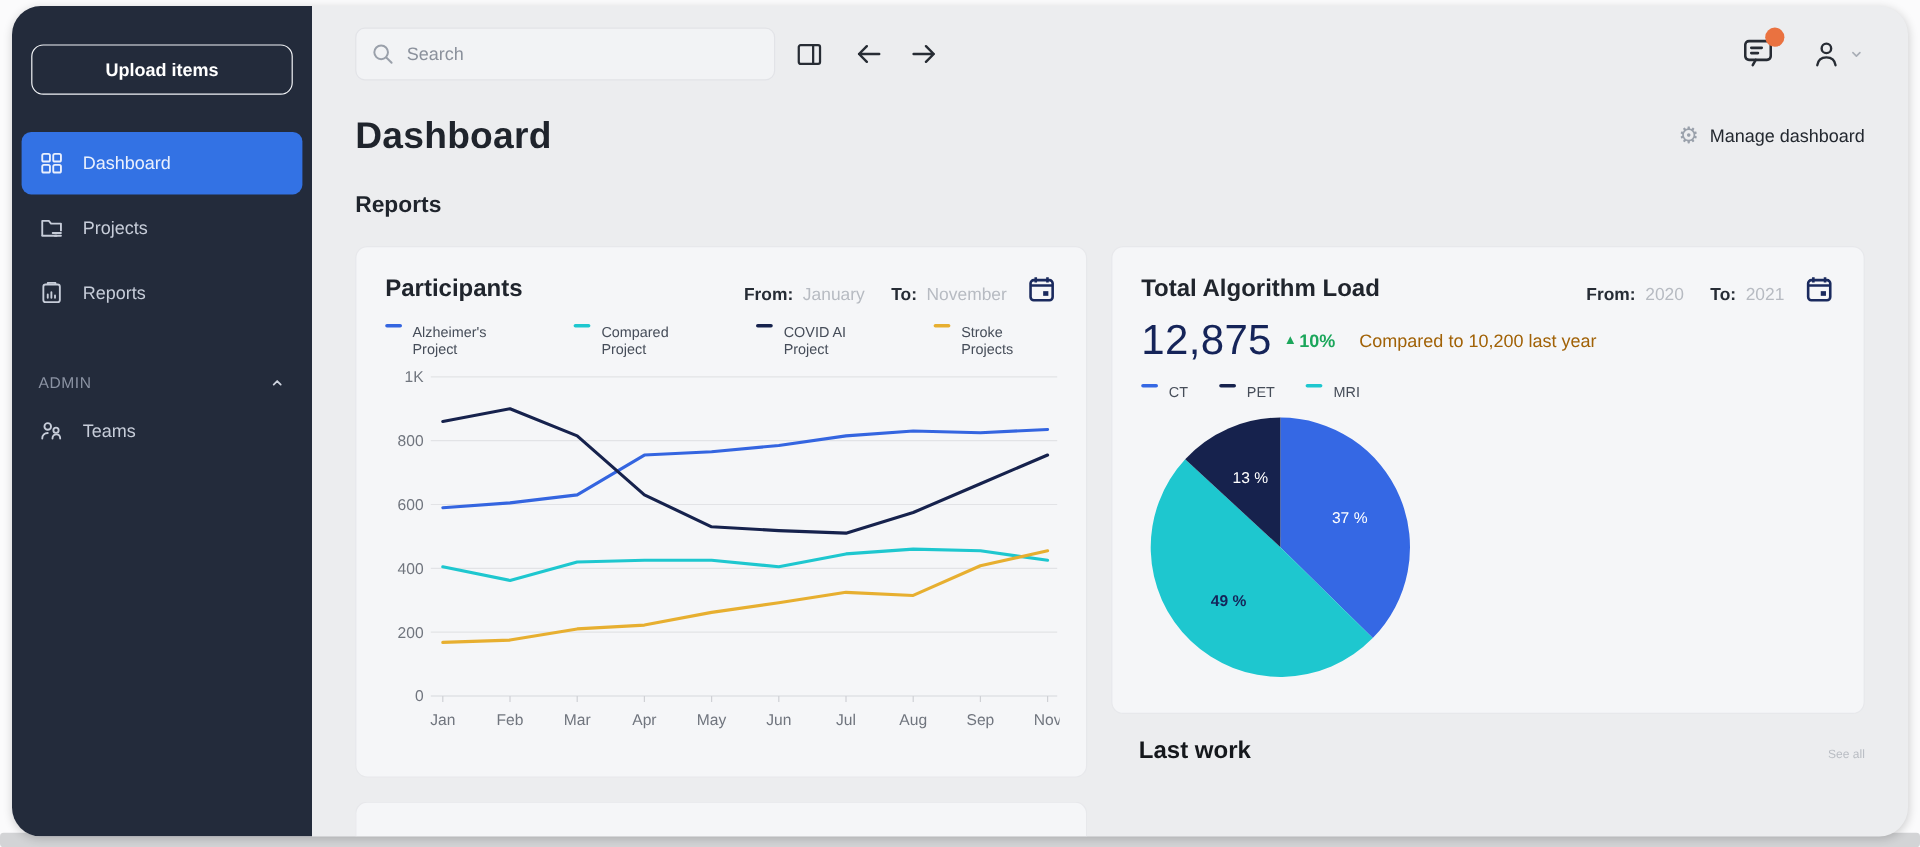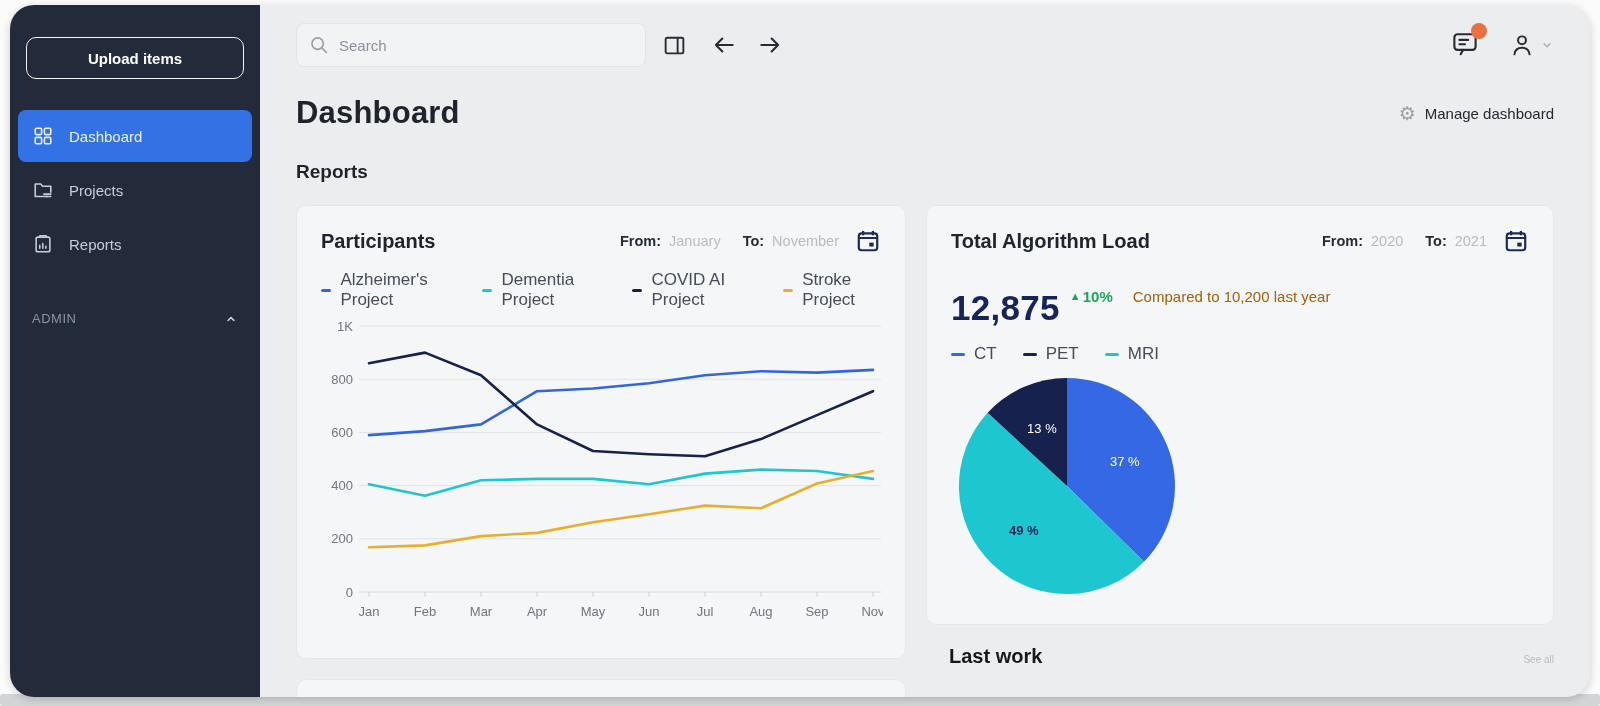--- a/index.html
+++ b/index.html
@@ -44,32 +44,32 @@
   .gear { color:#9aa1ab; font-size:19px; line-height:1; }
   .section-title { font-size:19px; font-weight:700; color:#1f242c; margin-bottom:22px; }
 
   .cols { display:flex; gap:20px; align-items:flex-start; }
   .col-left { width:610px; flex:0 0 610px; }
   .col-right { flex:1; }
 
   .card { background:#f5f6f8; border:1px solid #e7e8eb; border-radius:10px; padding:22px 24px; }
   .card-head { display:flex; align-items:center; justify-content:space-between; }
   .card-title { font-size:20px; font-weight:600; color:#20252d; }
-  .fromto { display:flex; align-items:center; gap:8px; font-size:14.5px; }
+  .fromto { display:flex; align-items:flex-end; gap:8px; font-size:14.5px; }
   .fromto b { color:#262c35; font-weight:700; }
   .fromto .val { color:#b7bbc2; }
   .fromto .gap { width:6px; }
   .cal { margin-left:8px; cursor:pointer; display:flex; }
 
   .legend { display:flex; gap:34px; margin-top:16px; }
-  .legend-item { display:flex; align-items:center; gap:9px; font-size:17px; color:#464d59; }
+  .legend-item { display:flex; gap:9px; font-size:12px; color:#464d59; }
   .swatch { width:14px; height:3px; border-radius:2px; }
 
   .big-row { display:flex; align-items:center; margin-top:10px; }
-  .big-number { font-size:35px; font-weight:700; color:#152459; letter-spacing:.3px;margin-top:24px; }
+  .big-number { font-size:35px; font-weight:400; color:#152459; letter-spacing:.3px; }
   .delta { display:flex; align-items:center; margin-left:10px; color:#1ba65b; font-weight:700; font-size:15px; }
   .delta .tri { font-size:11px; margin-right:2px; }
   .compare { margin-left:20px; font-size:15px; color:#a16207; }
 
   .pie-row { display:flex; align-items:flex-start; margin-top:6px; }
   .stats { margin-left:72px; margin-top:24px; display:flex; flex-direction:column; gap:23px; }
   .stat-label { font-size:15px; color:#878e99; margin-bottom:4px; }
   .stat-value { font-size:22px; font-weight:700; color:#152459; }
 
   .partial-card { margin-top:20px; height:46px; border-bottom:none; border-radius:10px 10px 0 0; }
@@ -119,20 +119,29 @@
     </div>
 
     <div class="section-row">
       <span class="section-label">ADMIN</span>
       <svg class="chevron-up" width="14" height="14" viewBox="0 0 24 24" fill="none" stroke="currentColor" stroke-width="2.6">
         <path d="M7 14.5l5-5 5 5" stroke-linecap="round" stroke-linejoin="round"></path>
       </svg>
     </div>
 
 
+    <div class="nav-item">
+      <svg width="22" height="22" viewBox="0 0 24 24" fill="none" stroke="currentColor" stroke-width="1.7">
+        <circle cx="8.5" cy="8" r="3"></circle>
+        <path d="M3.5 19c0-3 2.2-5 5-5" stroke-linecap="round"></path>
+        <circle cx="16" cy="11.5" r="2.4"></circle>
+        <path d="M12.8 19c0-2.3 1.5-3.8 3.5-3.8s3.5 1.5 3.5 3.8" stroke-linecap="round"></path>
+      </svg>
+      <span>Teams</span>
+    </div>
   </aside>
 
   <div class="main">
 
     <div class="topbar">
       <div class="search-box">
         <svg class="mag" width="22" height="22" viewBox="0 0 24 24" fill="none" stroke="#9aa0aa" stroke-width="1.8">
           <circle cx="10.5" cy="10.5" r="6.2"></circle>
             <path d="M15.2 15.2L20 20" stroke-linecap="round"></path>
         </svg>
@@ -215,29 +224,29 @@
               </div>
             </div>
 
             <div class="legend">
               <span class="legend-item">
                 <span class="swatch" style="background: rgb(52, 101, 224);"></span>
                 <span>Alzheimer's Project</span>
               </span>
               <span class="legend-item">
                 <span class="swatch" style="background: rgb(30, 199, 207);"></span>
-                <span>Dementia Project</span>
+                <span>Compared Project</span>
               </span>
               <span class="legend-item">
                 <span class="swatch" style="background: rgb(22, 34, 77);"></span>
                 <span>COVID AI Project</span>
               </span>
               <span class="legend-item">
                 <span class="swatch" style="background: rgb(231, 175, 48);"></span>
-                <span>Stroke Project</span>
+                <span>Stroke Projects</span>
               </span>
             </div>
 
             <svg id="line-chart" width="562" height="322" viewBox="0 0 562 322">
                 <line x1="38" y1="282" x2="560" y2="282" stroke="#d6d8db" stroke-width="1"></line>
                 <text x="32" y="286.5" text-anchor="end" class="axis-text">0</text>
                 <line x1="38" y1="228.8" x2="560" y2="228.8" stroke="#e2e3e6" stroke-width="1"></line>
                 <text x="32" y="233.3" text-anchor="end" class="axis-text">200</text>
                 <line x1="38" y1="175.6" x2="560" y2="175.6" stroke="#e2e3e6" stroke-width="1"></line>
                 <text x="32" y="180.1" text-anchor="end" class="axis-text">400</text>

